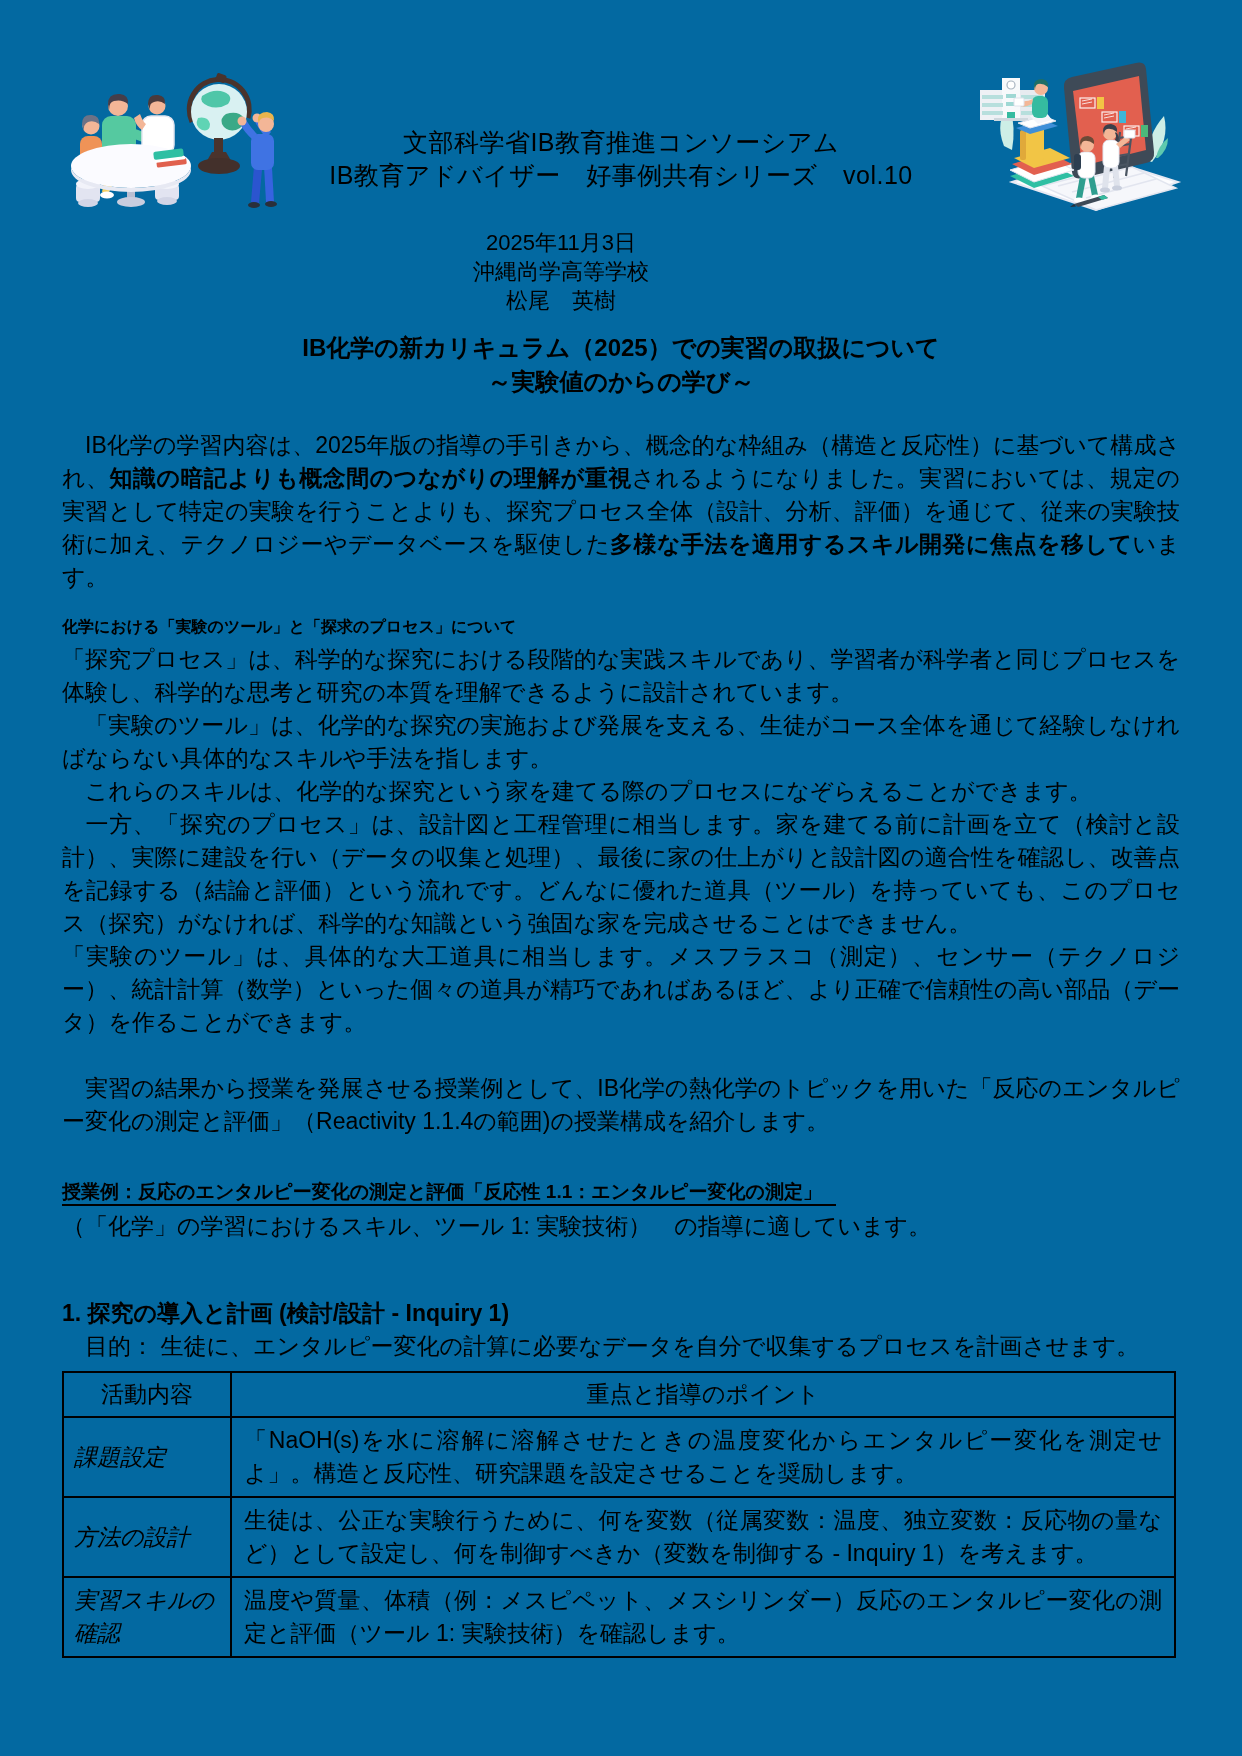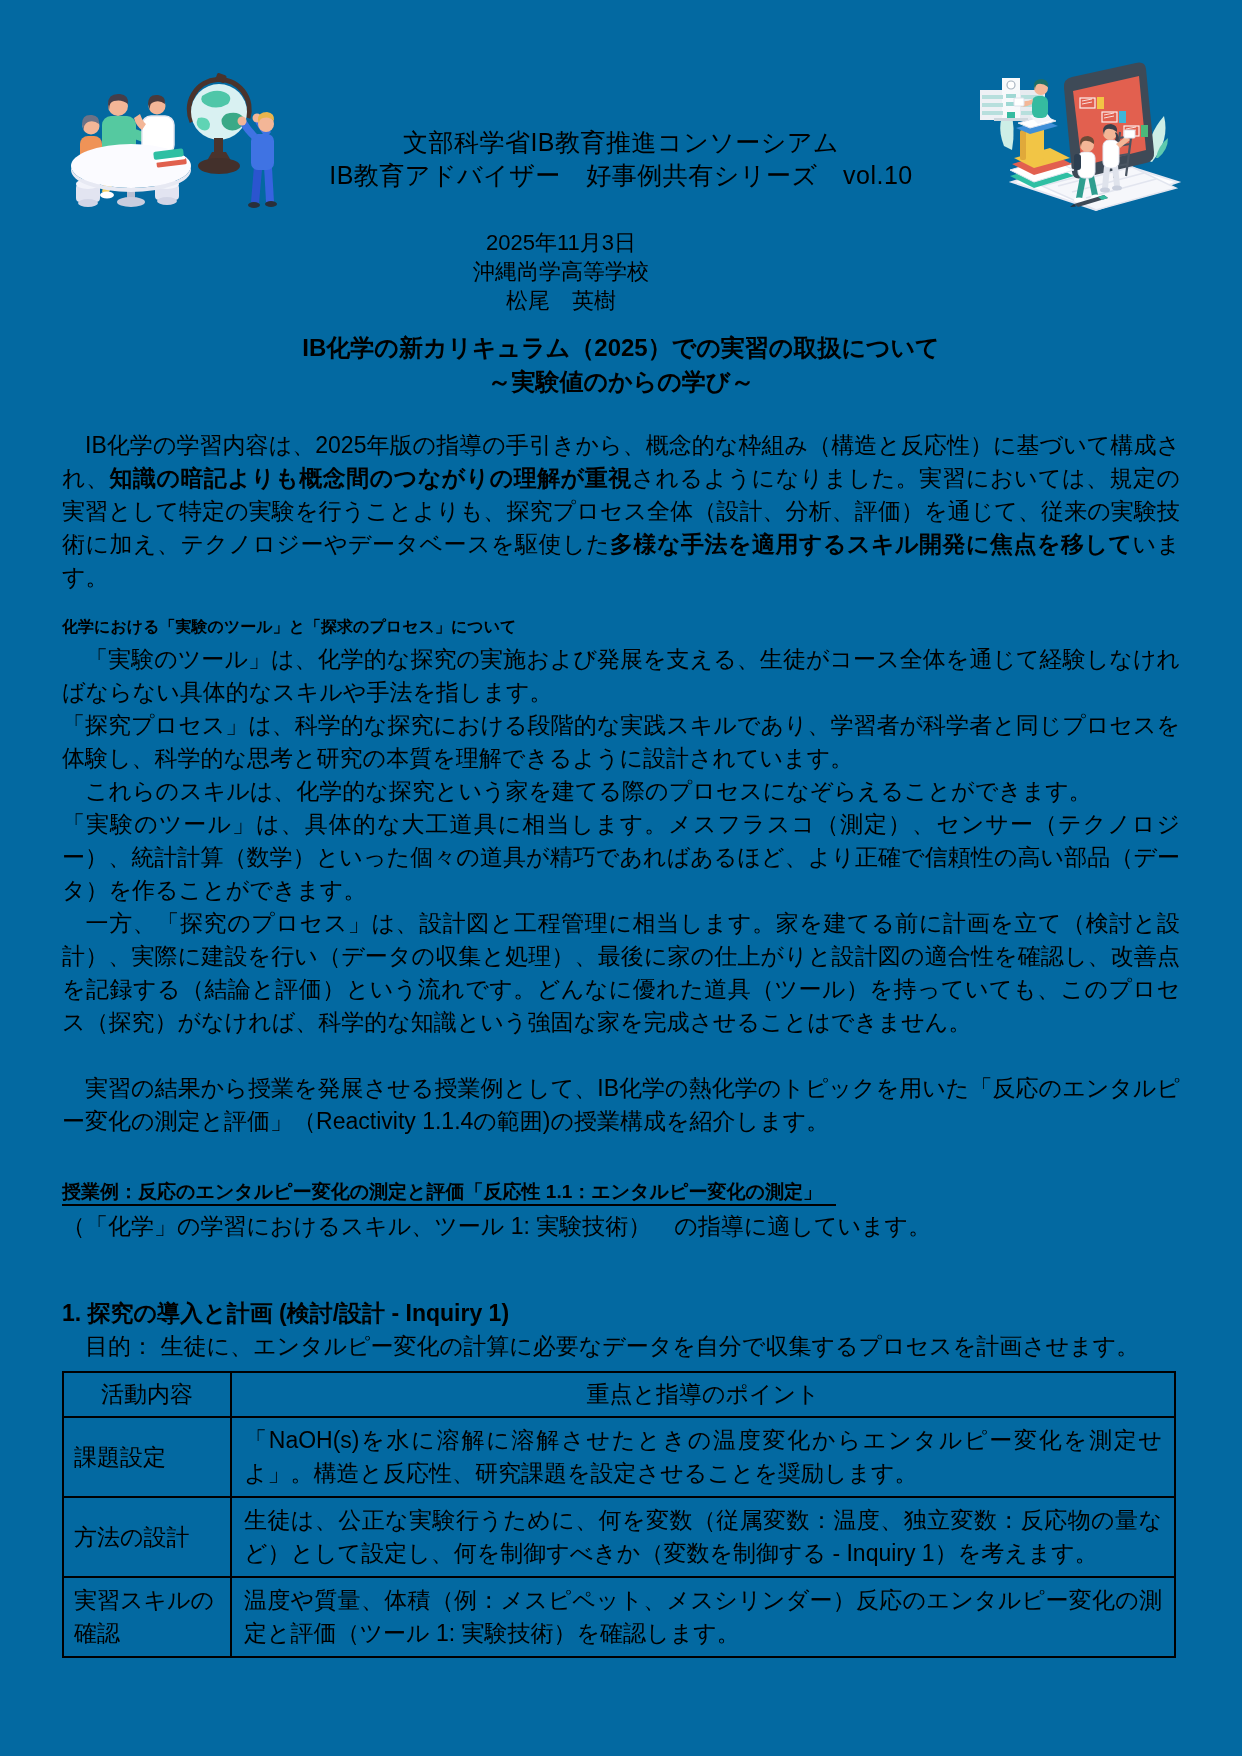--- a/index.html
+++ b/index.html
@@ -35,21 +35,21 @@
   .example-intro { margin-top:33px; }
   .lesson-heading { margin-top:36px; font-size:19px; font-weight:bold; line-height:36px; }
   .lesson-heading .ul { border-bottom:2px solid #000; padding:0 14px 2px 0; }
   .step-heading { margin-top:54px; font-size:23px; font-weight:bold; line-height:33px; }
 
   
   .activity-table { margin-top:8px; width:1114px; border-collapse:collapse;
                     font-size:23px; line-height:33px; }
   .activity-table th, .activity-table td { border:2px solid #000; font-weight:normal; }
   .activity-table th { text-align:center; padding:5px 12px; }
-  .activity-table td.act { width:168px; text-align:left; padding:6px 10px; vertical-align:middle; }
+  .activity-table td.act { width:168px; text-align:left; padding:6px 10px; vertical-align:middle;font-style:italic; }
   .activity-table td.pt  { text-align:justify; padding:6px 12px; vertical-align:middle; }
 </style>
 </head>
 <body>
 
 <div class="page">
 
   <header class="header">
 
     <svg class="illus-left" viewBox="0 0 225 152" aria-hidden="true">
@@ -242,25 +242,25 @@
     <span class="tline">IB化学の新カリキュラム（2025）での実習の取扱について</span>
     <span class="tline">～実験値のからの学び～</span>
   </h1>
 
   <main class="content">
 
     <p class="para intro"><span>　IB化学の学習内容は、2025年版の指導の手引きから、概念的な枠組み（構造と反応性）に基づいて構成され、</span><b>知識の暗記よりも概念間のつながりの理解が重視</b><span>されるようになりました。実習においては、規定の実習として特定の実験を行うことよりも、探究プロセス全体（設計、分析、評価）を通じて、従来の実験技術に加え、テクノロジーやデータベースを駆使した</span><b>多様な手法を適用するスキル開発に焦点を移して</b><span>います。</span></p>
 
     <h2 class="sec-heading">化学における「実験のツール」と「探求のプロセス」について</h2>
 
+    <p class="para">「探究プロセス」は、科学的な探究における段階的な実践スキルであり、学習者が科学者と同じプロセスを体験し、科学的な思考と研究の本質を理解できるように設計されています。</p>
     <p class="para">　「実験のツール」は、化学的な探究の実施および発展を支える、生徒がコース全体を通じて経験しなければならない具体的なスキルや手法を指します。</p>
-    <p class="para">「探究プロセス」は、科学的な探究における段階的な実践スキルであり、学習者が科学者と同じプロセスを体験し、科学的な思考と研究の本質を理解できるように設計されています。</p>
     <p class="para">　これらのスキルは、化学的な探究という家を建てる際のプロセスになぞらえることができます。</p>
+    <p class="para">　一方、「探究のプロセス」は、設計図と工程管理に相当します。家を建てる前に計画を立て（検討と設計）、実際に建設を行い（データの収集と処理）、最後に家の仕上がりと設計図の適合性を確認し、改善点を記録する（結論と評価）という流れです。どんなに優れた道具（ツール）を持っていても、このプロセス（探究）がなければ、科学的な知識という強固な家を完成させることはできません。</p>
     <p class="para">「実験のツール」は、具体的な大工道具に相当します。メスフラスコ（測定）、センサー（テクノロジー）、統計計算（数学）といった個々の道具が精巧であればあるほど、より正確で信頼性の高い部品（データ）を作ることができます。</p>
-    <p class="para">　一方、「探究のプロセス」は、設計図と工程管理に相当します。家を建てる前に計画を立て（検討と設計）、実際に建設を行い（データの収集と処理）、最後に家の仕上がりと設計図の適合性を確認し、改善点を記録する（結論と評価）という流れです。どんなに優れた道具（ツール）を持っていても、このプロセス（探究）がなければ、科学的な知識という強固な家を完成させることはできません。</p>
 
     <p class="para example-intro">　実習の結果から授業を発展させる授業例として、IB化学の熱化学のトピックを用いた「反応のエンタルピー変化の測定と評価」（Reactivity 1.1.4の範囲)の授業構成を紹介します。</p>
 
     <h2 class="lesson-heading"><span class="ul">授業例：反応のエンタルピー変化の測定と評価「反応性 1.1：エンタルピー変化の測定」</span></h2>
     <p class="para">（「化学」の学習におけるスキル、ツール 1: 実験技術）　の指導に適しています。</p>
 
     <h3 class="step-heading">1. 探究の導入と計画 (検討/設計 - Inquiry 1)</h3>
     <p class="para">　目的： 生徒に、エンタルピー変化の計算に必要なデータを自分で収集するプロセスを計画させます。</p>
 
     <table class="activity-table">

